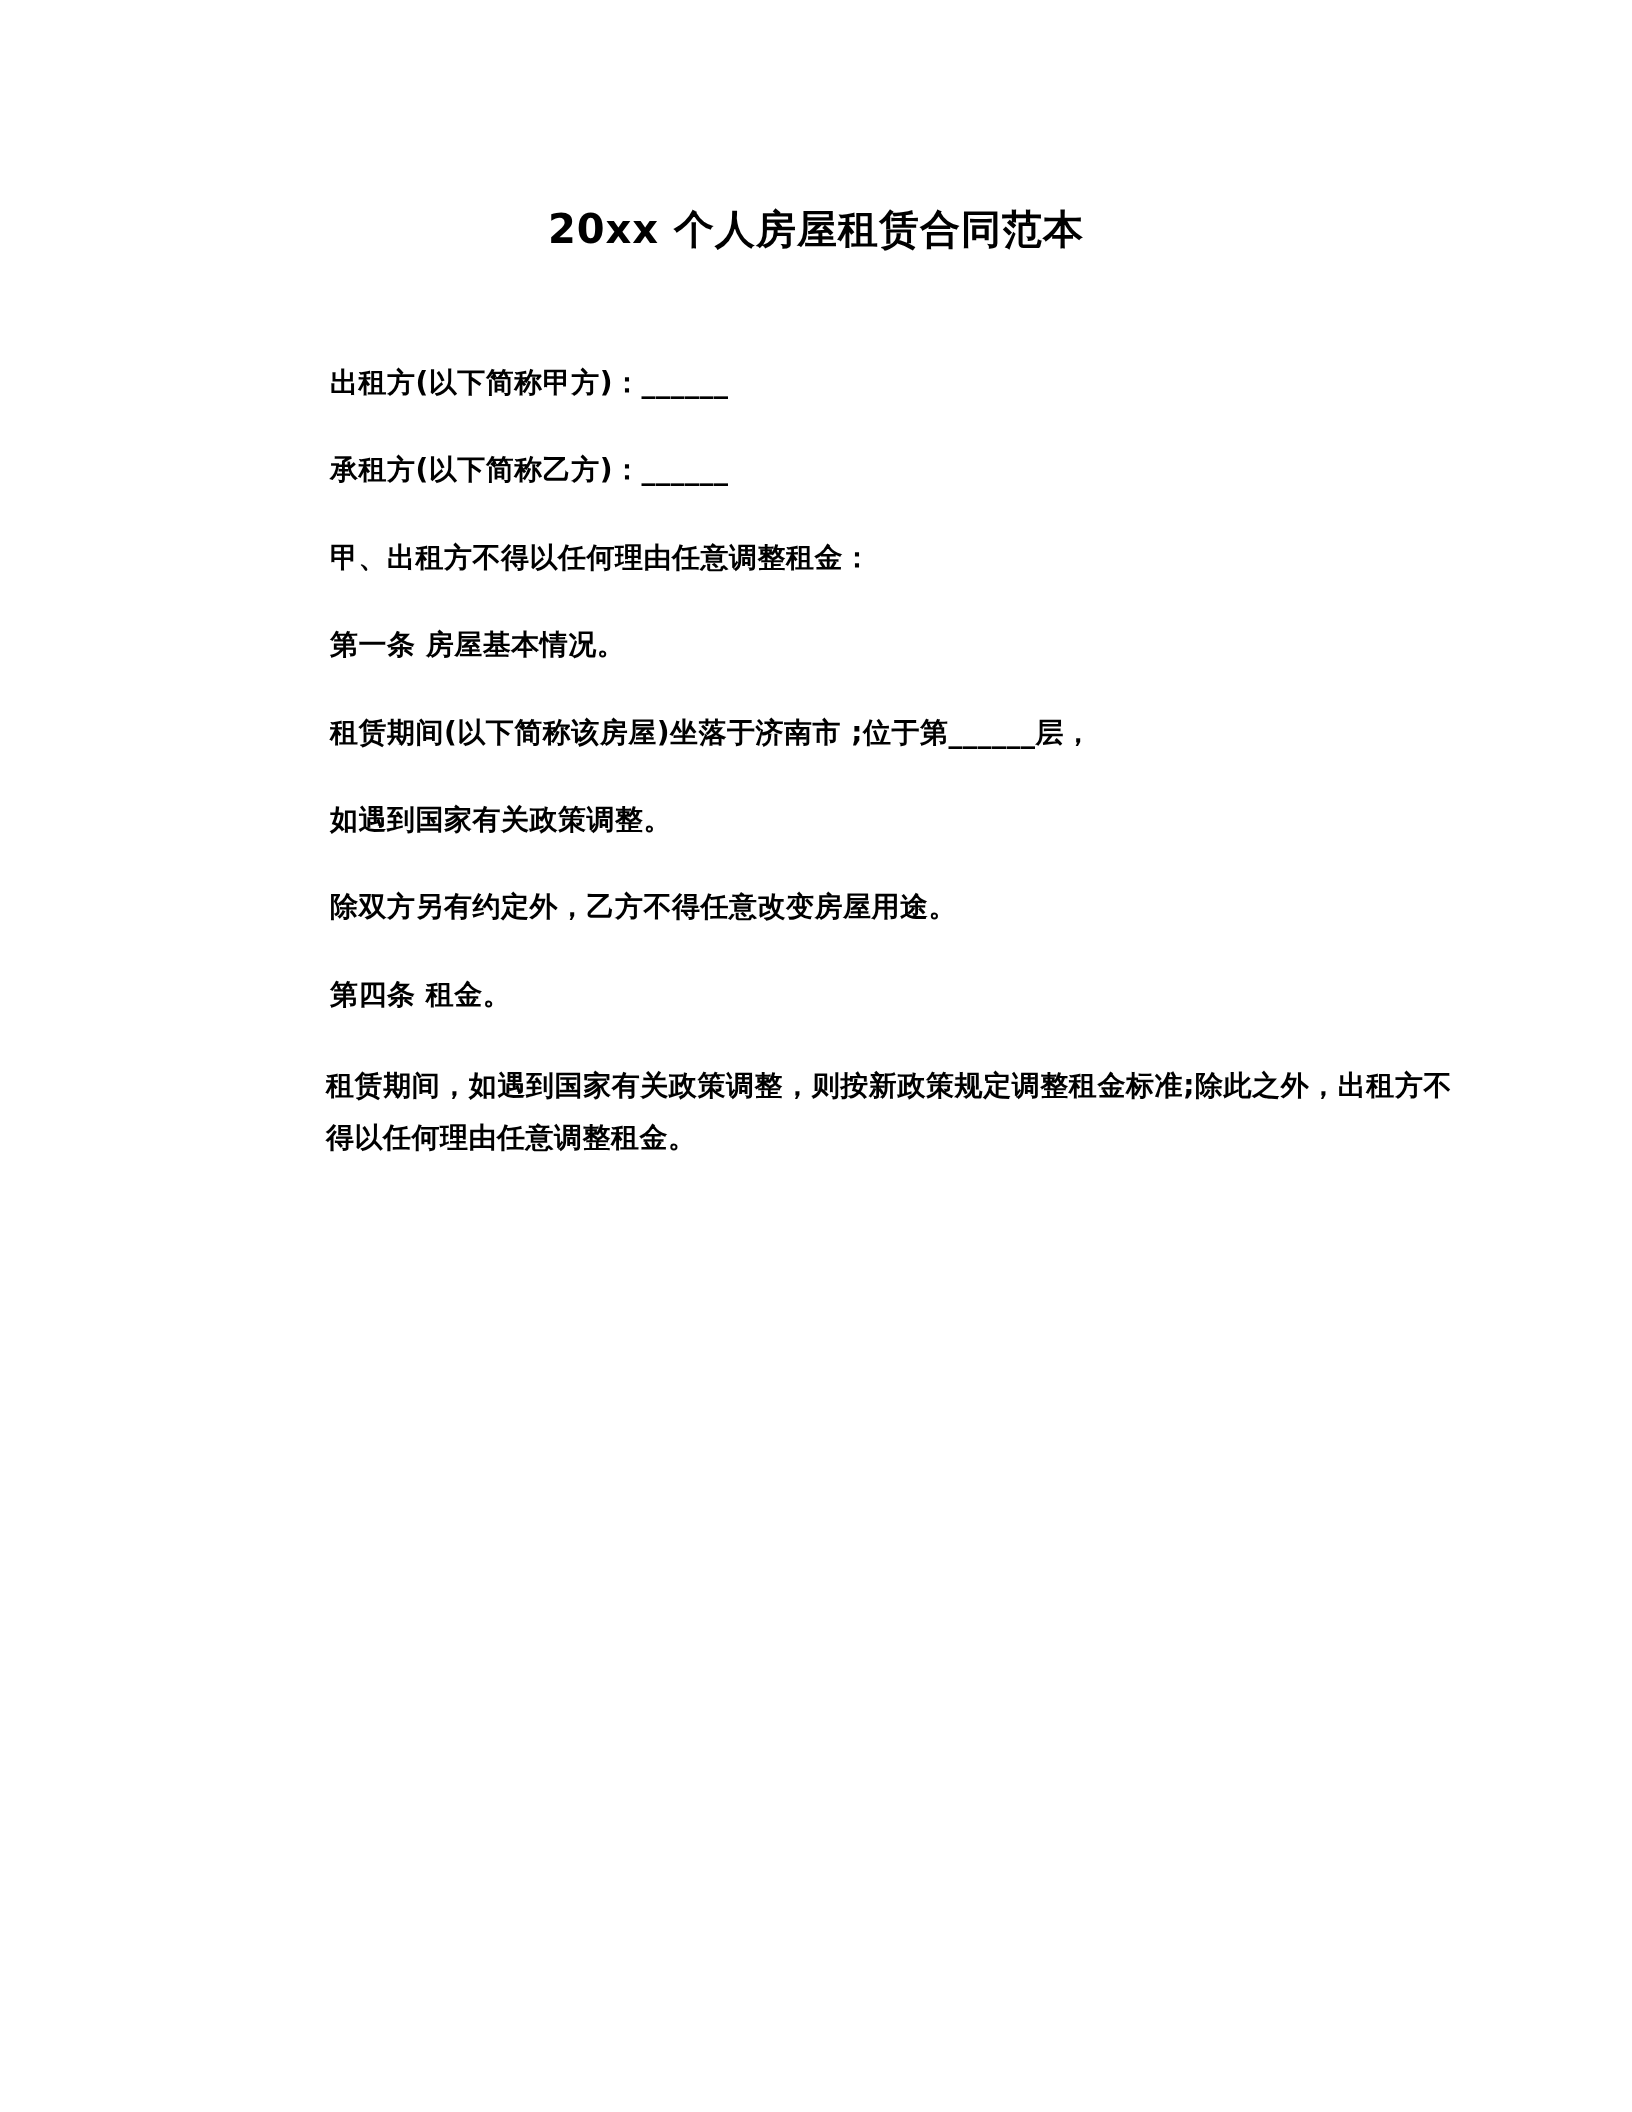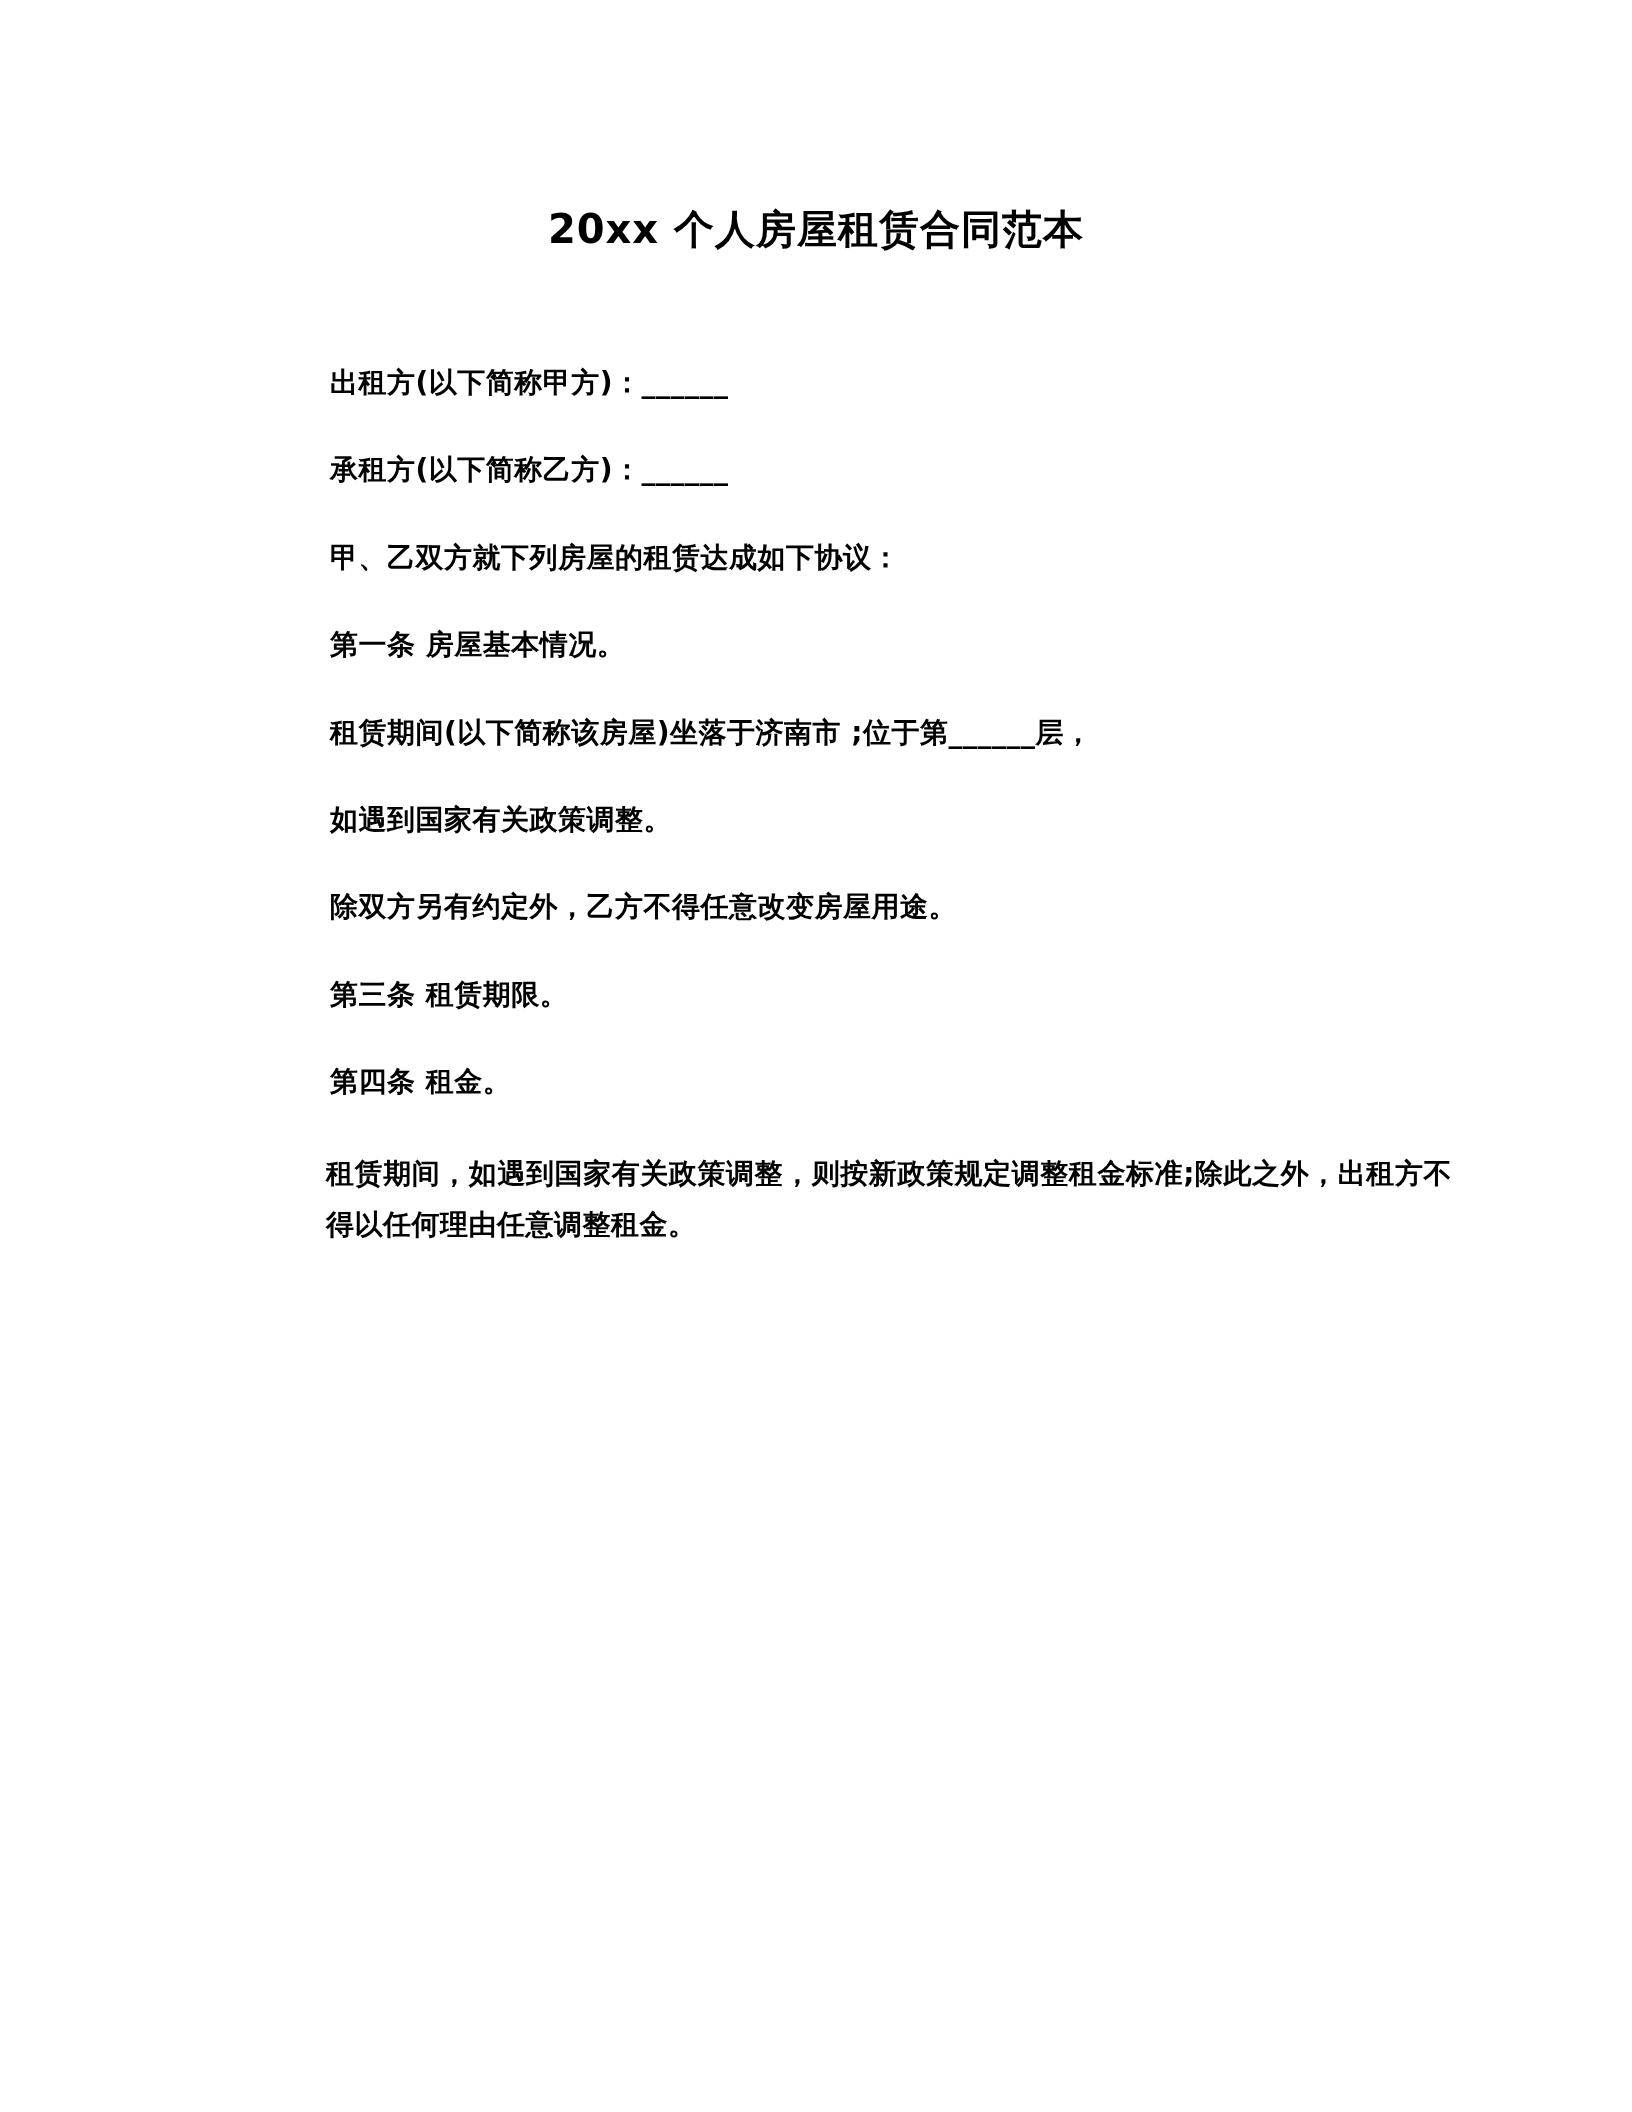--- a/index.html
+++ b/index.html
@@ -59,23 +59,22 @@
 </head>
 <body>
 
 <div class="page">
 
   <h1 class="doc-title">20xx 个人房屋租赁合同范本</h1>
 
   <div class="body-block">
     <p class="para">出租方(以下简称甲方)：______</p>
     <p class="para">承租方(以下简称乙方)：______</p>
-    <p class="para">甲、乙双方就下列房屋的租赁达成如下协议：</p>
+    <p class="para">甲、出租方不得以任何理由任意调整租金：</p>
     <p class="para">第一条 房屋基本情况。</p>
     <p class="para">租赁期间(以下简称该房屋)坐落于济南市 ;位于第______层，</p>
     <p class="para">如遇到国家有关政策调整。</p>
     <p class="para">除双方另有约定外，乙方不得任意改变房屋用途。</p>
-    <p class="para">第三条 租赁期限。</p>
     <p class="para">第四条 租金。</p>
     <p class="para wrap">租赁期间，如遇到国家有关政策调整，则按新政策规定调整租金标准;除此之外，出租方不得以任何理由任意调整租金。</p>
   </div>
 
 </div>
 
 </body></html>

